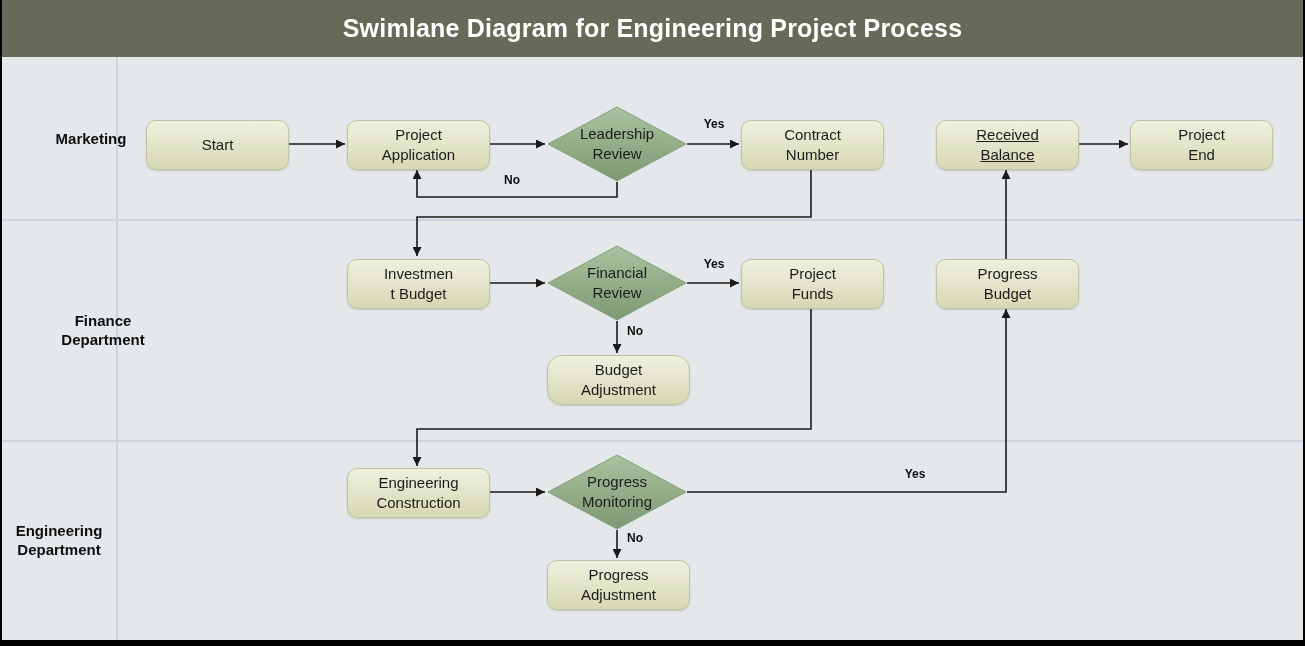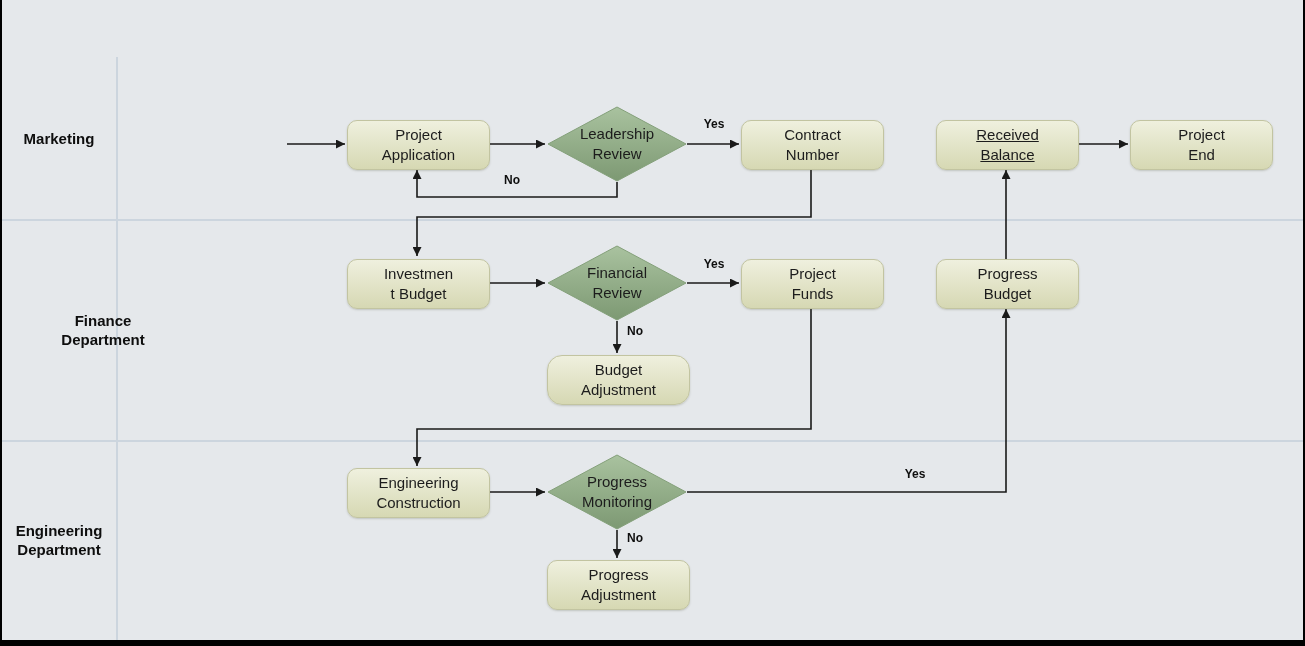--- a/index.html
+++ b/index.html
@@ -66,26 +66,29 @@
       <linearGradient id="dgrad" x1="0" y1="0" x2="0" y2="1">
         <stop class="dstop1" offset="0"></stop>
         <stop class="dstop2" offset="1"></stop>
       </linearGradient>
       <marker id="arr" markerWidth="10" markerHeight="9" refX="9" refY="4.5" orient="auto" markerUnits="userSpaceOnUse">
         <path d="M0,0 L9,4.5 L0,9 z" fill="#1a1a1a"></path>
       </marker>
     </defs>
   </svg>
 
+  <div class="header">
+    <div class="title">Swimlane Diagram for Engineering Project Process</div>
+  </div>
 
   <div class="lane-divider" style="top:219px;"></div>
   <div class="lane-divider" style="top:440px;"></div>
   <div class="label-col-divider"></div>
 
-  <div class="lane-label" style="top:57px;height:162px;">
+  <div class="lane-label" style="top:57px;height:162px;padding-left:32px;">
     <div>Marketing</div>
   </div>
   <div class="lane-label" style="top:219px;height:221px;margin-left:44px;">
     <div>Finance</div>
     <div>Department</div>
   </div>
   <div class="lane-label" style="top:440px;height:200px;">
     <div>Engineering</div>
     <div>Department</div>
   </div>
@@ -107,20 +110,25 @@
     <polyline class="edge" points="617,530 617,558" marker-end="url(#arr)"></polyline>
   </svg>
 
   <div class="edge-label" style="left:694px;top:117px;">Yes</div>
   <div class="edge-label" style="left:492px;top:173px;">No</div>
   <div class="edge-label" style="left:694px;top:257px;">Yes</div>
   <div class="edge-label left" style="left:627px;top:324px;">No</div>
   <div class="edge-label" style="left:895px;top:467px;">Yes</div>
   <div class="edge-label left" style="left:627px;top:531px;">No</div>
 
+  <div class="node box" style="left:146px;top:120px;width:141px;height:48px;">
+    <div class="node-label">
+      <div>Start</div>
+    </div>
+  </div>
   <div class="node box" style="left:347px;top:120px;width:141px;height:48px;">
     <div class="node-label">
       <div>Project</div>
       <div>Application</div>
     </div>
   </div>
   <div class="node diamond" style="left:547px;top:106px;width:140px;height:76px;">
     <svg class="shape" viewBox="0 0 140 76" preserveAspectRatio="none">
       <polygon points="70,1 139,38 70,75 1,38" fill="url(#dgrad)" stroke="#84a07a" stroke-width="1"></polygon>
     </svg>

